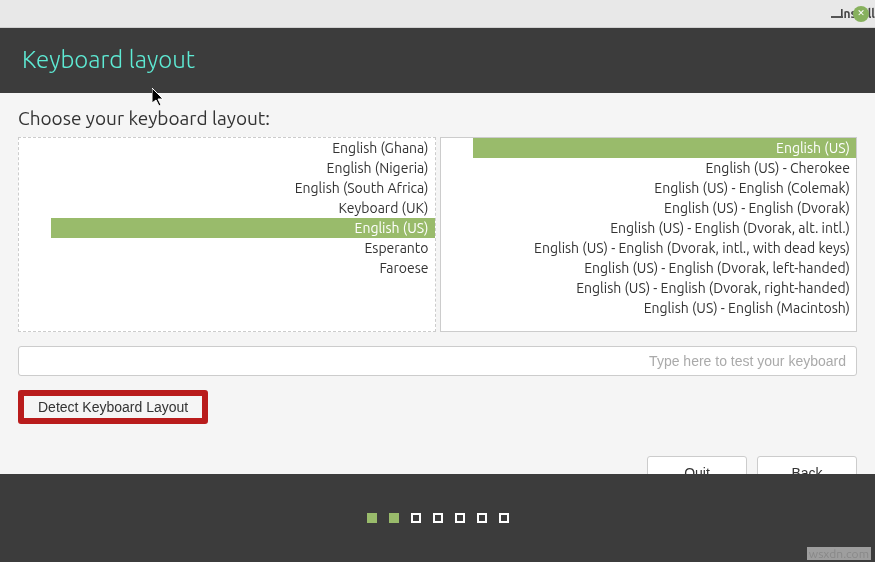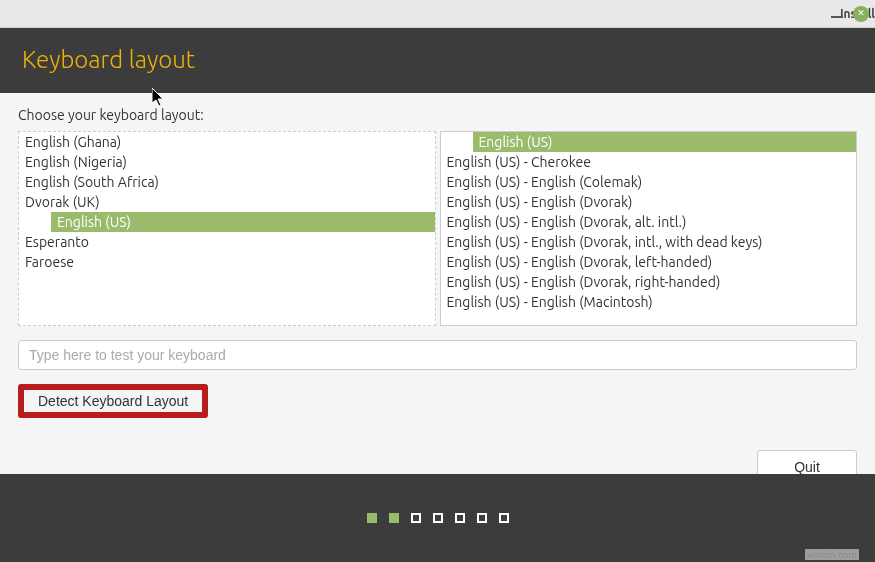--- a/index.html
+++ b/index.html
@@ -6,44 +6,44 @@
     body { font-family: "Ubuntu", "Noto Sans", "DejaVu Sans", sans-serif; background: #fff; width: 875px; height: 562px; overflow: hidden; position: relative; }
     
     .titlebar { height: 28px; background: #e8e8e8; display: flex; align-items: center; justify-content: flex-end; position: relative; border-bottom: 1px solid #d0d0d0; }
     .titlebar-title { font-size: 12px; font-weight: bold; color: #444; }
     .titlebar-controls { position: absolute; right: 6px; display: flex; gap: 10px; align-items: center; }
     .minimize-icon { width: 12px; height: 2px; background: #555; margin-top: 6px; }
     .close-icon { width: 16px; height: 16px; border-radius: 50%; background: #87b15d; display: flex; align-items: center; justify-content: center; color: #fff; font-size: 11px; line-height: 1; }
     .close-icon::after { content: "✕"; font-weight: bold; font-size: 9px; }
     
     .header { background: #3c3c3c; padding: 18px 22px 20px; }
-    .header-title { color: #eab308; font-size: 24px; font-weight: 300; }
+    .header-title { color: #5eead4; font-size: 24px; font-weight: 300; }
     
     .content { background: #f5f5f5; padding: 14px 18px 18px; }
-    .prompt { font-size: 14px; color: #333; margin-bottom: 8px; }
+    .prompt { font-size: 19px; color: #333; margin-bottom: 8px; }
     
-    .columns { display: flex; gap: 4px; margin-bottom: 14px; }
+    .columns { display: flex; gap: 4px; margin-bottom: 14px; text-align: right; }
     .listbox { flex: 1; background: #fff; border: 1px dashed #ccc; height: 195px; overflow: hidden; position: relative; }
     .listbox.right { border: 1px solid #ccc; }
     .list-item { padding: 2px 6px; font-size: 14px; color: #333; cursor: pointer; white-space: nowrap; overflow: hidden; }
     .list-item.selected { background: #99bb6b; color: #fff; margin-left: 32px; }
     
-    .test-input { width: 100%; height: 30px; border: 1px solid #ccc; border-radius: 3px; padding: 0 10px; font-size: 14px; color: #333; background: #fff; margin-bottom: 14px; }
+    .test-input { width: 100%; height: 30px; border: 1px solid #ccc; border-radius: 3px; padding: 0 10px; font-size: 14px; color: #333; background: #fff; margin-bottom: 14px; text-align: right; }
     .test-input::placeholder { color: #aaa; }
     
     .detect-button { height: 34px; padding: 0 14px; border: 6px solid #b91c1c; border-radius: 3px; background: #f5f5f5; font-size: 14px; color: #333; cursor: pointer; }
     
     .nav { display: flex; justify-content: flex-end; gap: 10px; padding: 14px 18px 18px; background: #f5f5f5; }
     .nav-button { height: 34px; width: 100px; border: 1px solid #ccc; border-radius: 3px; background: #fff; font-size: 14px; color: #333; cursor: pointer; }
     
     .footer { position: absolute; bottom: 0; left: 0; right: 0; background: #3c3c3c; height: 88px; display: flex; align-items: center; justify-content: center; gap: 12px; }
     .dot { width: 10px; height: 10px; border: 2px solid #fff; }
     .dot.active { background: #99bb6b; border-color: #99bb6b; }
     
-    .watermark { position: absolute; bottom: 2px; right: 16px; font-size: 10px; color: #888; background: rgba(255,255,255,0.5); padding: 0 2px; }
+    .watermark { position: absolute; bottom: 2px; right: 4px; font-size: 12px; color: #888; background: rgba(255,255,255,0.5); padding: 0 2px; }
     .cursor { position: absolute; top: 88px; left: 152px; font-size: 16px; color: #000; pointer-events: none; }
   </style>
 </head>
 <body>
 
 <div class="titlebar">
   <span class="titlebar-title">Install</span>
   <div class="titlebar-controls">
     <div class="minimize-icon"></div>
     <div class="close-icon"></div>
@@ -55,21 +55,21 @@
 </div>
 
 <div class="content">
   <div class="prompt">Choose your keyboard layout:</div>
   
   <div class="columns">
     <div class="listbox" id="left-list">
         <div class="list-item">English (Ghana)</div>
         <div class="list-item">English (Nigeria)</div>
         <div class="list-item">English (South Africa)</div>
-        <div class="list-item">Dvorak (UK)</div>
+        <div class="list-item">Keyboard (UK)</div>
         <div class="list-item selected">English (US)</div>
         <div class="list-item">Esperanto</div>
         <div class="list-item">Faroese</div>
       </div>
     <div class="listbox right" id="right-list">
         <div class="list-item selected">English (US)</div>
         <div class="list-item">English (US) - Cherokee</div>
         <div class="list-item">English (US) - English (Colemak)</div>
         <div class="list-item">English (US) - English (Dvorak)</div>
         <div class="list-item">English (US) - English (Dvorak, alt. intl.)</div>
@@ -80,20 +80,21 @@
       </div>
   </div>
   
   <input class="test-input" placeholder="Type here to test your keyboard" style="">
   
   <button class="detect-button">Detect Keyboard Layout</button>
 </div>
 
 <div class="nav">
   <button class="nav-button">Quit</button>
+  <button class="nav-button">Back</button>
 </div>
 
 <div class="footer" id="footer">
     <div class="dot active"></div>
     <div class="dot active"></div>
     <div class="dot"></div>
     <div class="dot"></div>
     <div class="dot"></div>
     <div class="dot"></div>
     <div class="dot"></div>

